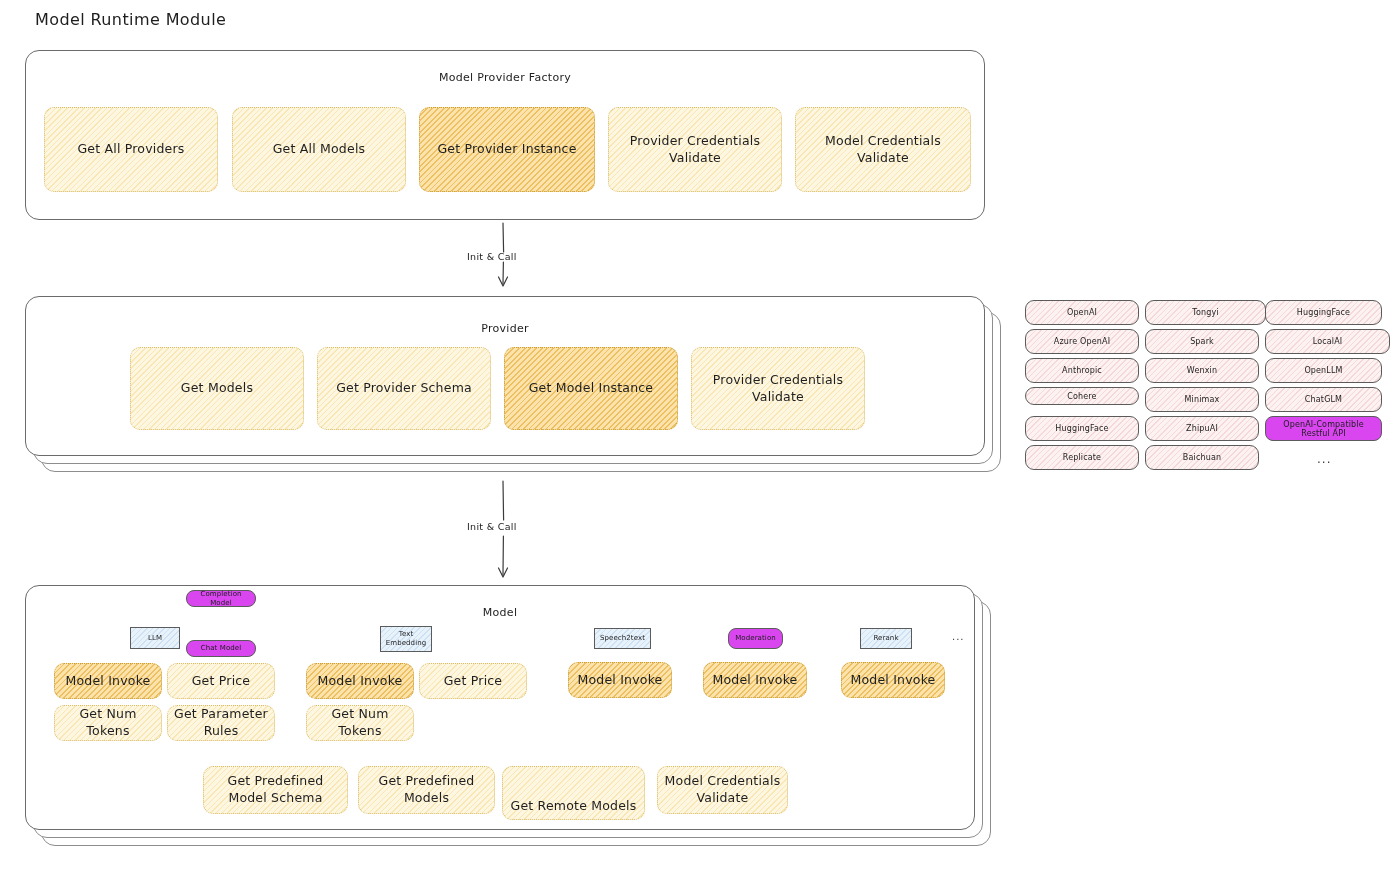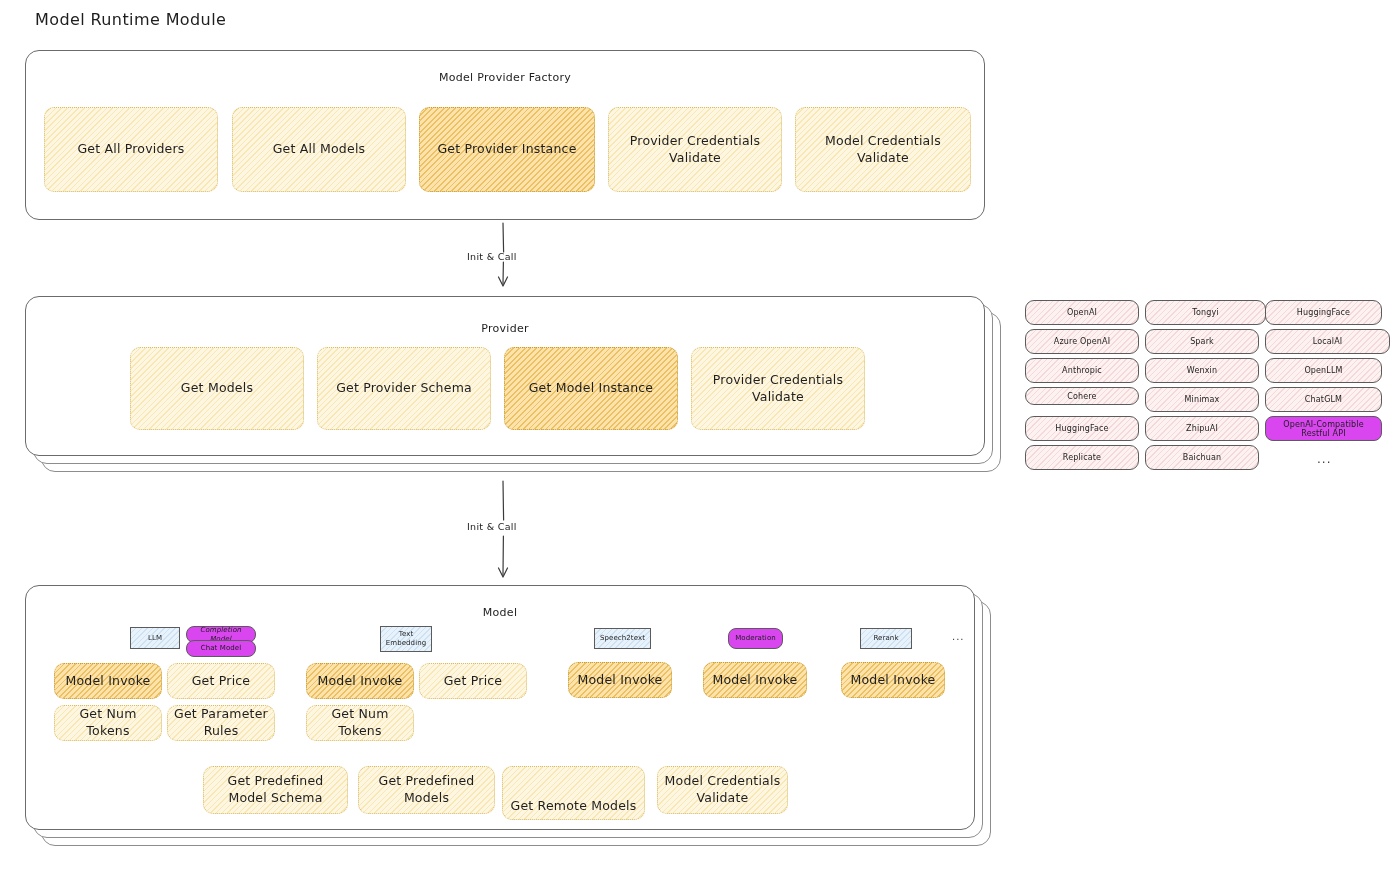--- a/index.html
+++ b/index.html
@@ -246,21 +246,21 @@
 
   <div class="stack-layer" style="left:41px; top:601px; width:950px; height:245px;"></div>
   <div class="stack-layer" style="left:33px; top:593px; width:950px; height:245px;"></div>
   <div class="container-card" style="left:25px; top:585px; width:950px; height:245px; z-index:1;">
     <div class="section-title" style="top:20px;">Model</div>
   </div>
 
   <div class="badge fill-blue" style="left:130px; top:627px; width:50px; height:22px; z-index:2;">
     <span>LLM</span>
     </div>
-  <div class="badge fill-white" style="left:186px; top:626px; width:70px; height:17px; z-index:2;font-style:italic;">
+  <div class="badge fill-white" style="left:186px; top:590px; width:70px; height:17px; z-index:2;">
     <span>Completion Model</span>
     </div>
   <div class="badge fill-white" style="left:186px; top:640px; width:70px; height:17px; z-index:2;">
     <span>Chat Model</span>
     </div>
   <div class="badge fill-blue" style="left:380px; top:626px; width:52px; height:26px; z-index:2;">
     <span>Text Embedding</span>
     </div>
   <div class="badge fill-blue" style="left:594px; top:628px; width:57px; height:21px; z-index:2;">
     <span>Speech2text</span>

